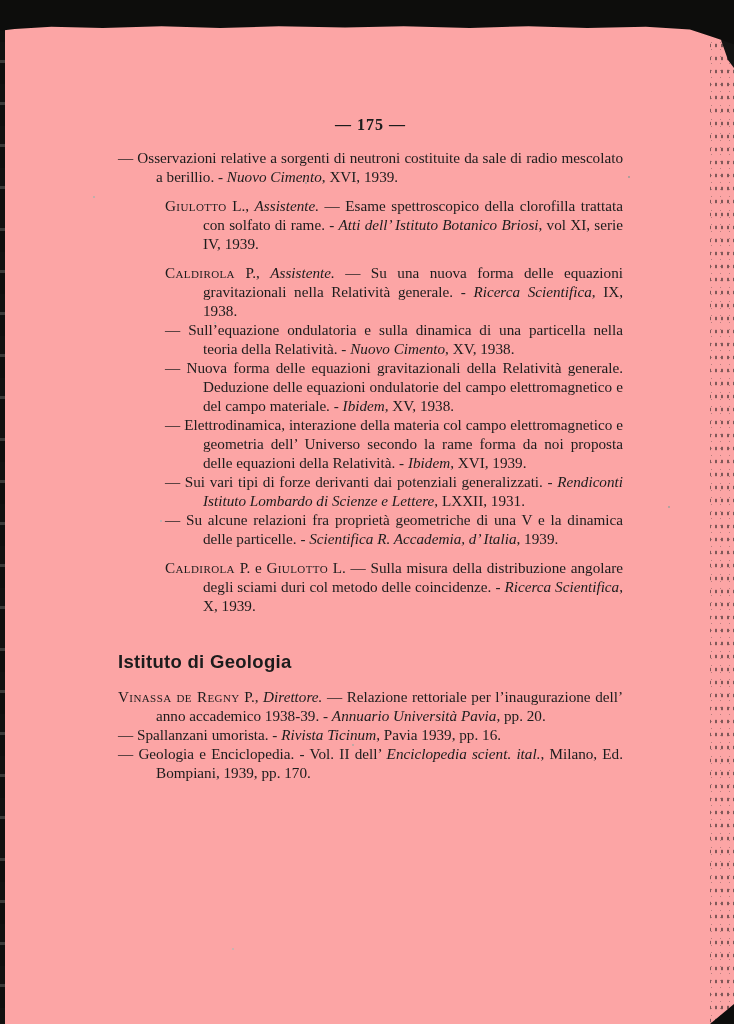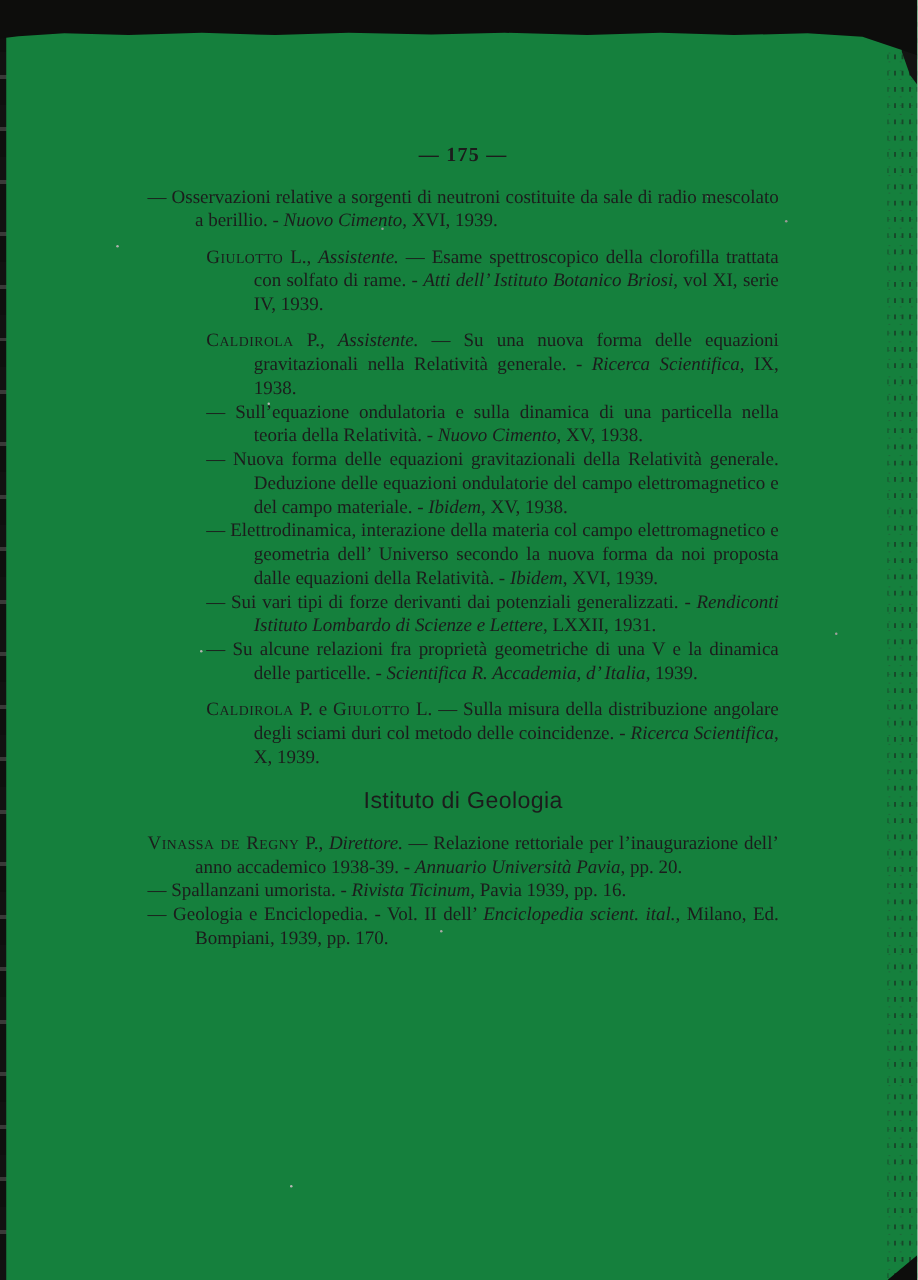--- a/index.html
+++ b/index.html
@@ -54,48 +54,48 @@
   .bibliography{font-size:15.2px;line-height:19px;}
   .entry{
     margin:0;padding-left:38px;text-indent:-38px;text-align:justify;
   }
   .group{margin:0;}
   .group + .group{margin-top:10px;margin-left:47px;}
   .sc{font-variant:small-caps;letter-spacing:.4px;}
   .it{font-style:italic;}
   .section-heading{
     font-family:"Liberation Sans","DejaVu Sans",sans-serif;
-    font-weight:400;font-size:18.5px;letter-spacing:.3px;
-    text-align:center;margin:15px 0 16px;
+    font-weight:700;font-size:18.5px;letter-spacing:.3px;
+    margin:37px 0 16px;
   }
 </style>
 </head>
 <body>
 
-<div class="page" style="--ink: #1c1c1c; background: #15803d;">
+<div class="page" style="--ink: #1c1c1c; background: #fca5a5;">
   <div class="artifact-left"></div>
   <div class="artifact-right"></div>
   <div class="artifact-top"></div>
   <div class="artifact-corner"></div>
   <div class="specks"></div>
 
   <div class="content">
     <div class="page-number">— 175 —</div>
     <div class="bibliography">
         <div class="group">
           <p class="entry"><span>— Osservazioni relative a sorgenti di neutroni costituite da sale di radio mescolato a berillio. - </span><span class="it">Nuovo Cimento</span><span>, XVI, 1939.</span></p>
         </div>
         <div class="group">
           <p class="entry"><span class="sc">Giulotto</span><span> L., </span><span class="it">Assistente.</span><span> — Esame spettroscopico della clorofilla trattata con solfato di rame. - </span><span class="it">Atti dell’ Istituto Botanico Briosi</span><span>, vol XI, serie IV, 1939.</span></p>
         </div>
         <div class="group">
           <p class="entry"><span class="sc">Caldirola</span><span> P., </span><span class="it">Assistente.</span><span> — Su una nuova forma delle equazioni gravitazionali nella Relatività generale. - </span><span class="it">Ricerca Scientifica</span><span>, IX, 1938.</span></p>
           <p class="entry"><span>— Sull’equazione ondulatoria e sulla dinamica di una particella nella teoria della Relatività. - </span><span class="it">Nuovo Cimento</span><span>, XV, 1938.</span></p>
           <p class="entry"><span>— Nuova forma delle equazioni gravitazionali della Relatività generale. Deduzione delle equazioni ondulatorie del campo elettromagnetico e del campo materiale. - </span><span class="it">Ibidem</span><span>, XV, 1938.</span></p>
-          <p class="entry"><span>— Elettrodinamica, interazione della materia col campo elettromagnetico e geometria dell’ Universo secondo la nuova forma da noi proposta dalle equazioni della Relatività. - </span><span class="it">Ibidem</span><span>, XVI, 1939.</span></p>
+          <p class="entry"><span>— Elettrodinamica, interazione della materia col campo elettromagnetico e geometria dell’ Universo secondo la rame forma da noi proposta delle equazioni della Relatività. - </span><span class="it">Ibidem</span><span>, XVI, 1939.</span></p>
           <p class="entry"><span>— Sui vari tipi di forze derivanti dai potenziali generalizzati. - </span><span class="it">Rendiconti Istituto Lombardo di Scienze e Lettere</span><span>, LXXII, 1931.</span></p>
           <p class="entry"><span>— Su alcune relazioni fra proprietà geometriche di una V e la dinamica delle particelle. - </span><span class="it">Scientifica R. Accademia, d’ Italia</span><span>, 1939.</span></p>
         </div>
         <div class="group">
           <p class="entry"><span class="sc">Caldirola</span><span> P. e </span><span class="sc">Giulotto</span><span> L. — Sulla misura della distribuzione angolare degli sciami duri col metodo delle coincidenze. - </span><span class="it">Ricerca Scientifica</span><span>, X, 1939.</span></p>
         </div>
         <div class="section-heading">Istituto di Geologia</div>
         <div class="group">
           <p class="entry"><span class="sc">Vinassa de Regny</span><span> P., </span><span class="it">Direttore.</span><span> — Relazione rettoriale per l’inaugurazione dell’ anno accademico 1938-39. - </span><span class="it">Annuario Università Pavia</span><span>, pp. 20.</span></p>
           <p class="entry"><span>— Spallanzani umorista. - </span><span class="it">Rivista Ticinum</span><span>, Pavia 1939, pp. 16.</span></p>

